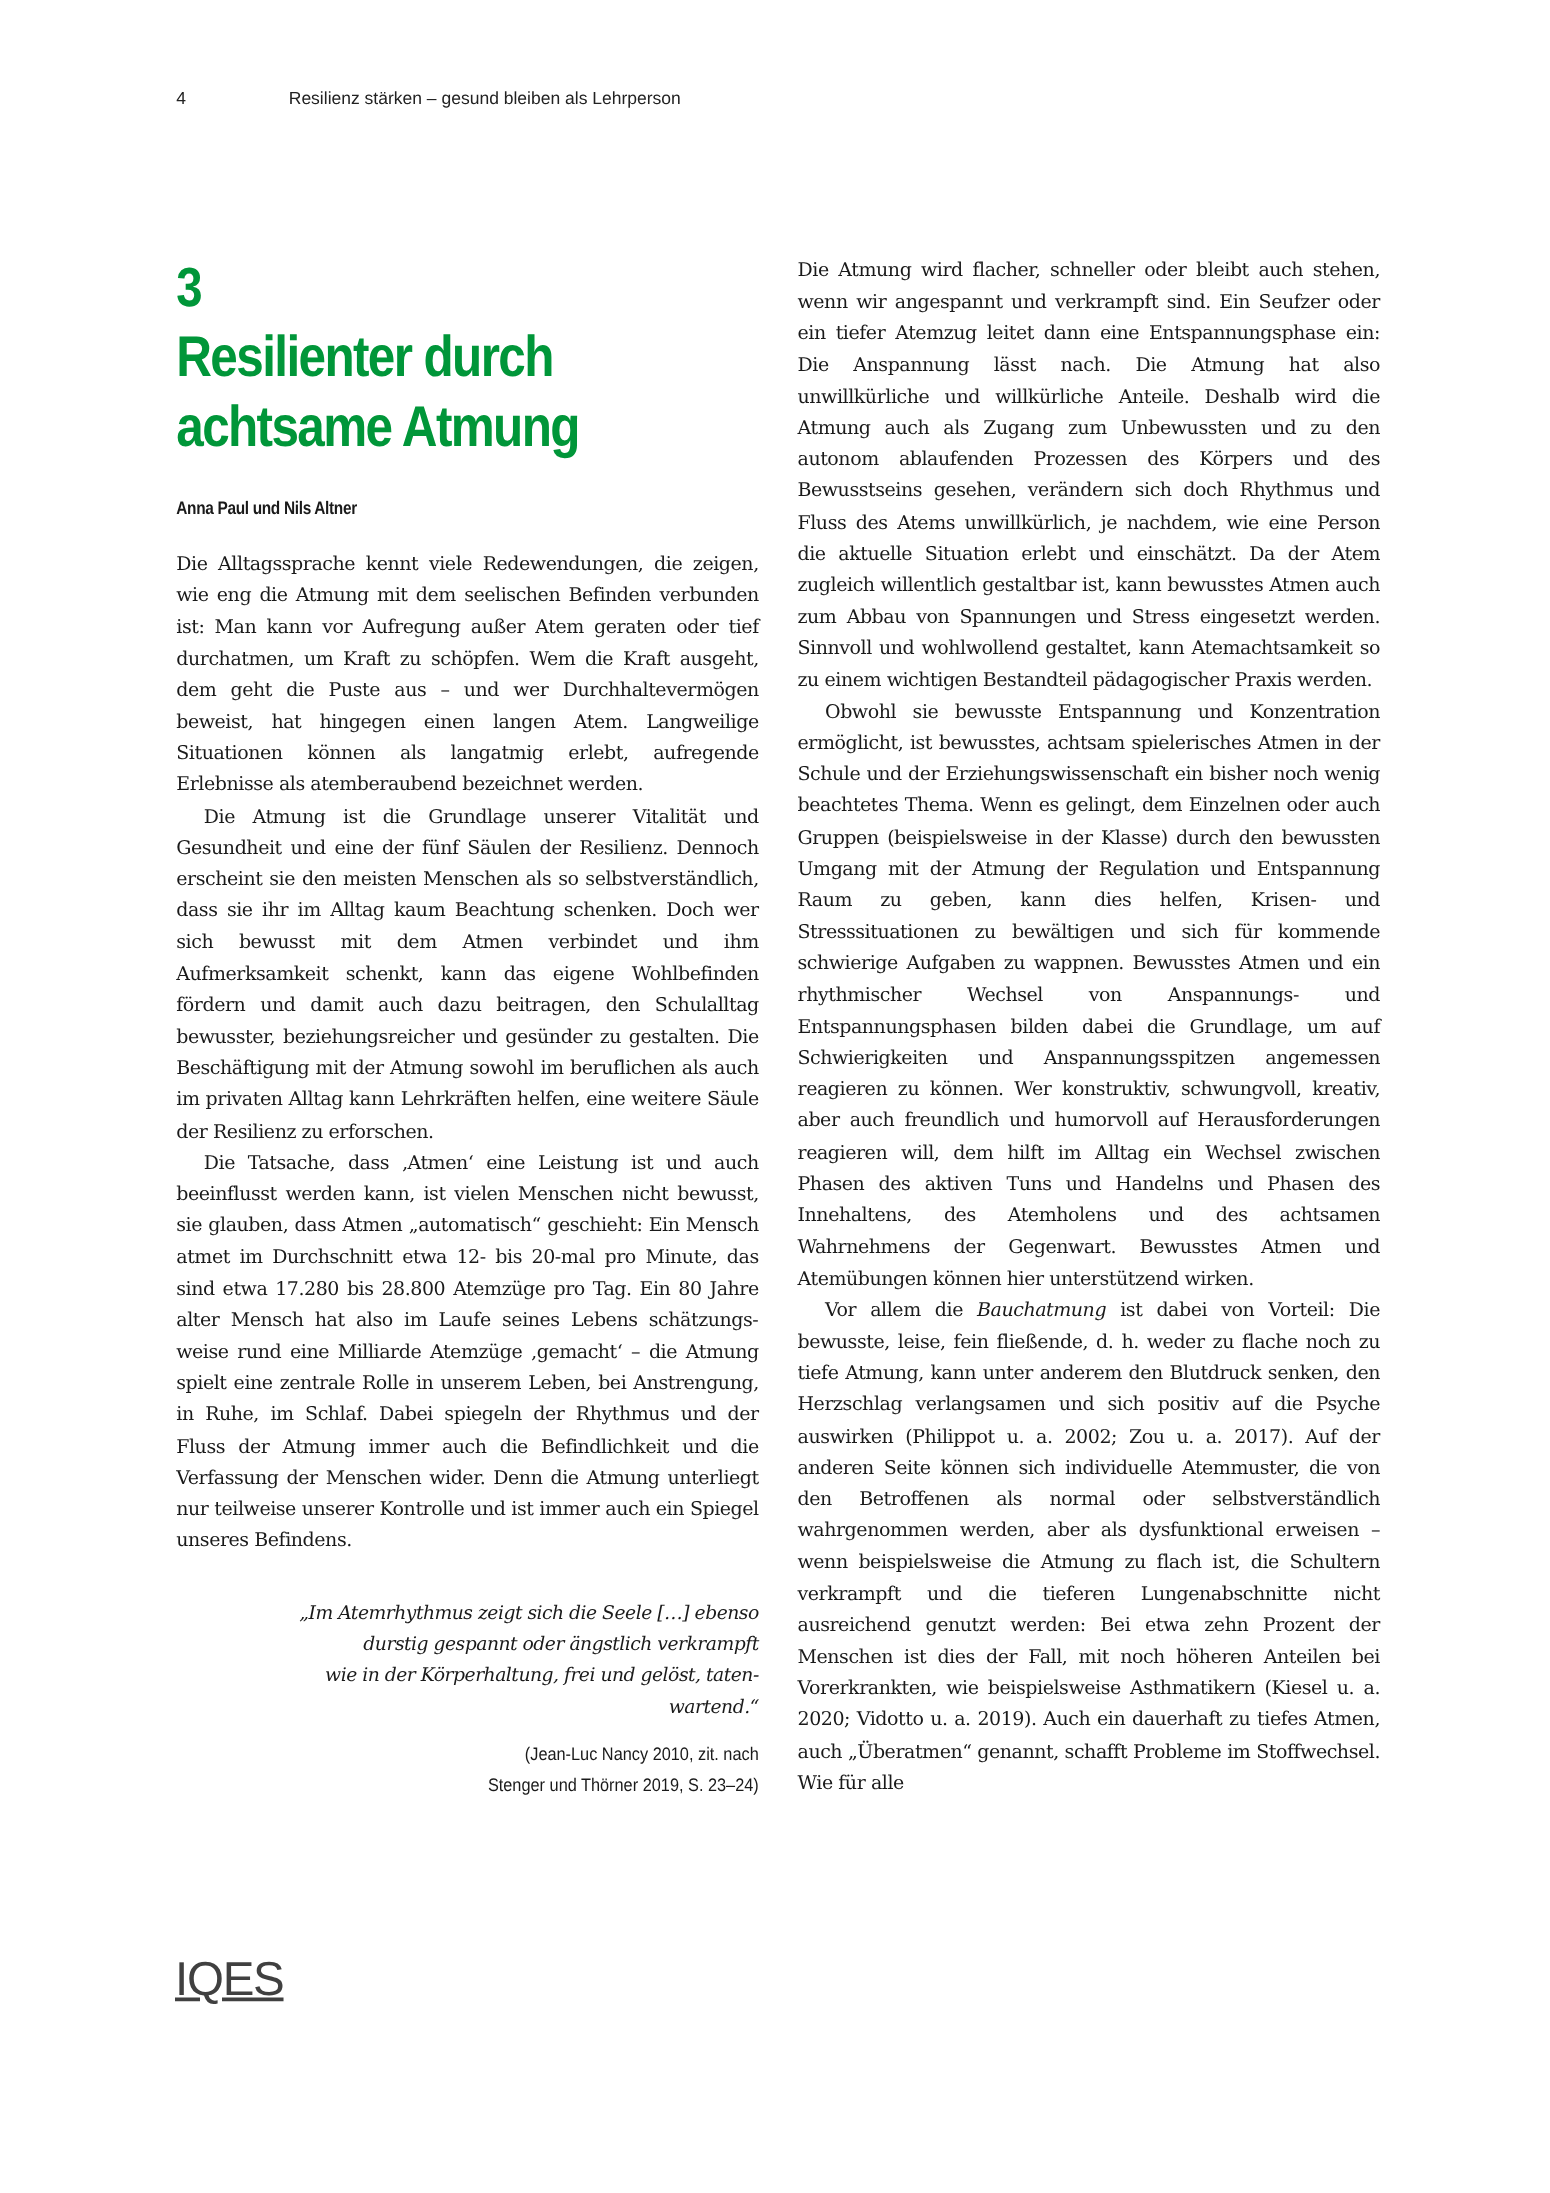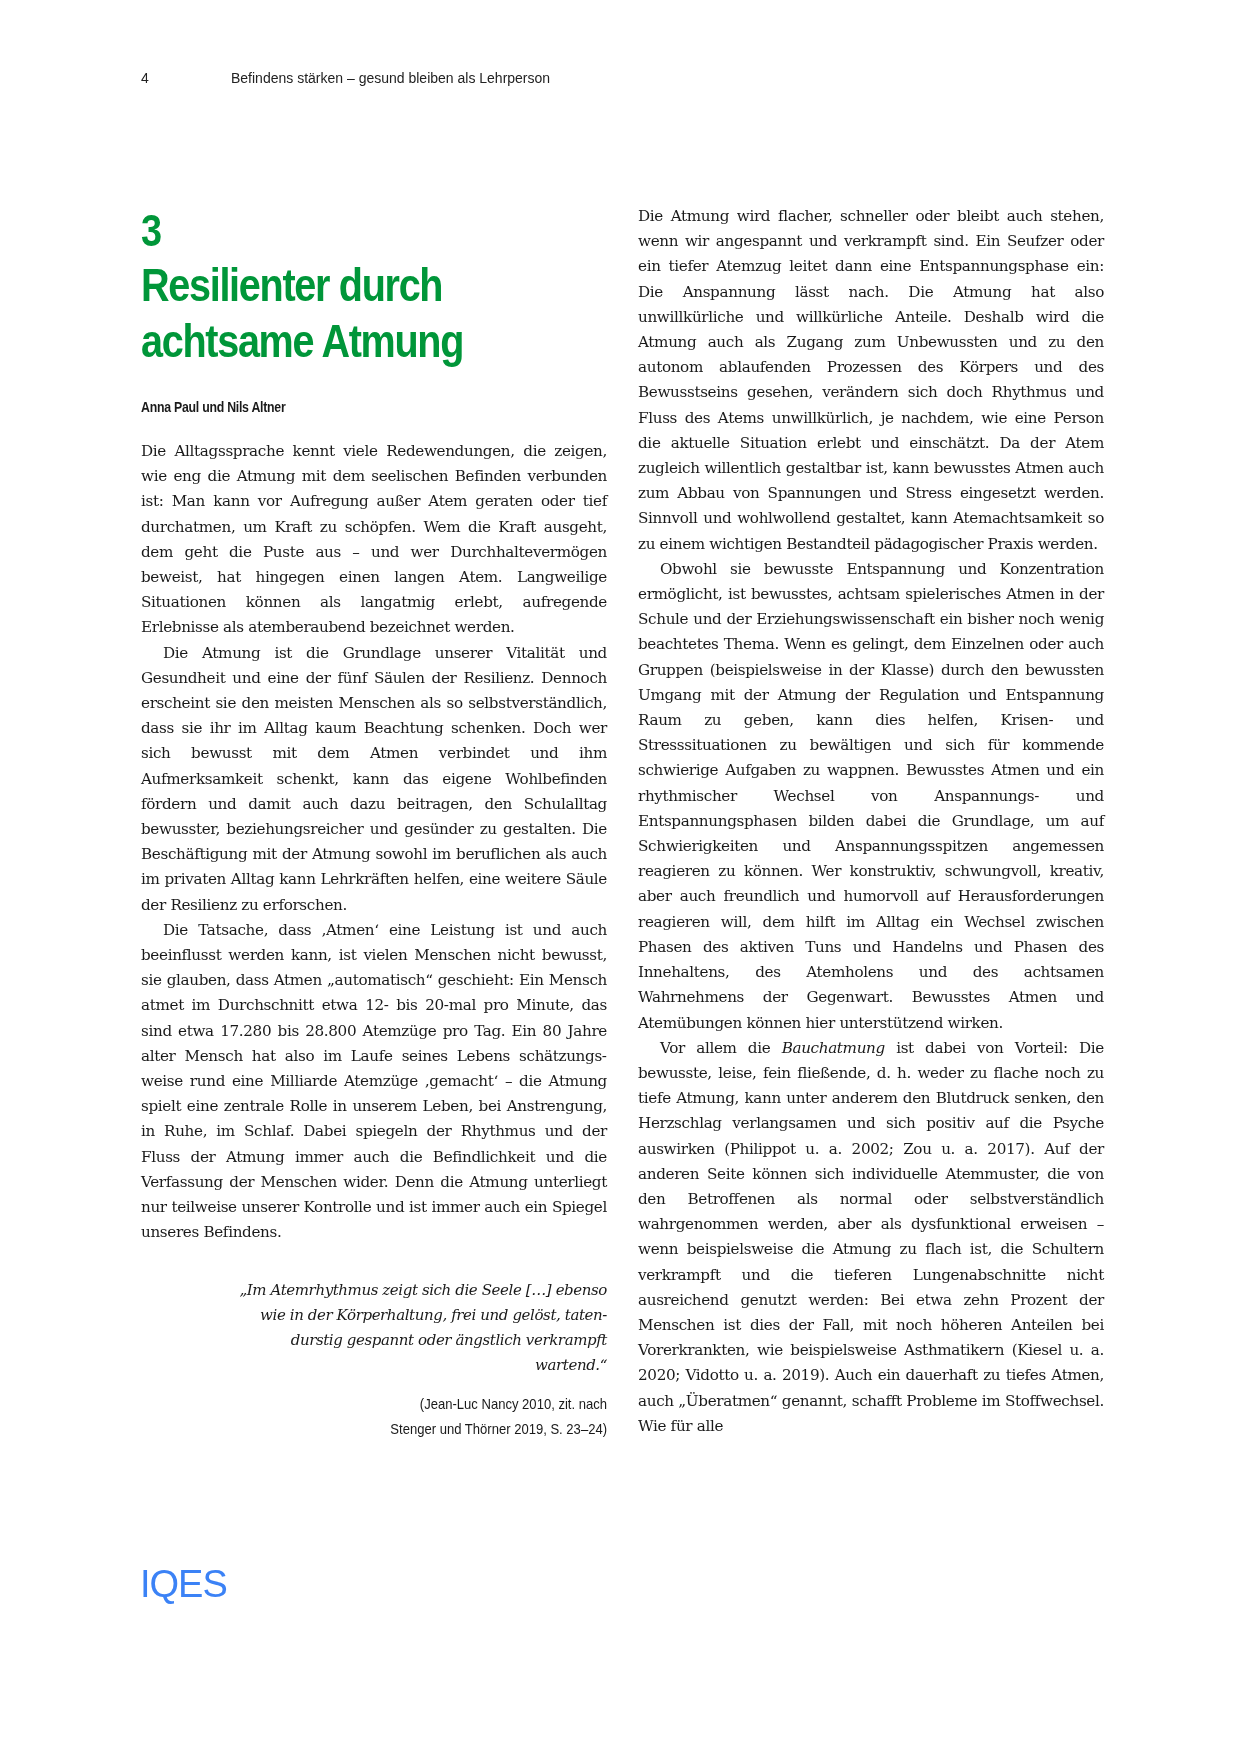--- a/index.html
+++ b/index.html
@@ -11,49 +11,49 @@
     .right-col { position: absolute; left: 638px; top: 204px; width: 466px; }
     .chapter-num, .chapter-title { font-family: "Liberation Sans", sans-serif; font-weight: bold; color: #009639; margin: 0; letter-spacing: -1.5px; transform: scaleX(0.86); transform-origin: left; }
     .chapter-num { font-size: 44px; line-height: 52px; margin-top: 0; }
     .chapter-title { font-size: 46px; line-height: 56px; width: 560px; }
     .authors { font-family: "Liberation Sans", sans-serif; font-weight: bold; font-size: 14.5px; margin-top: 30px; transform: scaleX(0.85); transform-origin: left; letter-spacing: -0.3px; white-space: nowrap; }
     .body-text { font-family: "DejaVu Serif", serif; font-size: 15.2px; line-height: 25.2px; text-align: justify; hyphens: manual; margin: 0; letter-spacing: -0.35px; }
     .body-text.indent { text-indent: 22px; }
     .left-body { margin-top: 24px; }
     .quote { margin: 32px 0 0 52px; font-family: "DejaVu Serif", serif; font-style: italic; font-size: 15px; line-height: 25.2px; letter-spacing: -0.4px; text-align: right; }
     .attribution { text-align: right; font-family: "Liberation Sans", sans-serif; font-size: 14.5px; line-height: 25px; margin-top: 14px; transform: scaleX(0.9); transform-origin: right; }
-    .logo { position: absolute; left: 140px; top: 1565px; font-family: "Liberation Sans", sans-serif; font-size: 38px; color: #3b82f6; letter-spacing: -1px; line-height: 1; }
+    .logo { position: absolute; left: 140px; top: 1565px; font-family: "Liberation Sans", sans-serif; font-size: 38px; color: #404040; letter-spacing: -1px; line-height: 1; text-decoration: underline; }
     em { }
   </style>
 </head>
 <body>
 
 <div class="running-head">
   <span class="pnum">4</span>
-  <span class="rtitle">Befindens stärken – gesund bleiben als Lehrperson</span>
+  <span class="rtitle">Resilienz stärken – gesund bleiben als Lehrperson</span>
 </div>
 
 <div class="left-col">
   <h1 class="chapter-num">3</h1>
   <div class="chapter-title">
     <div>Resilienter durch</div>
     <div>achtsame Atmung</div>
   </div>
   <div class="authors">Anna Paul und Nils Altner</div>
 
   <div class="left-body">
     <p class="body-text">Die Alltagssprache kennt viele Redewendungen, die zeigen, wie eng die Atmung mit dem seelischen Be­finden verbunden ist: Man kann vor Aufregung au­ßer Atem geraten oder tief durchatmen, um Kraft zu schöpfen. Wem die Kraft ausgeht, dem geht die Puste aus – und wer Durchhaltevermögen beweist, hat hin­gegen einen langen Atem. Langweilige Situationen können als langatmig erlebt, aufregende Erlebnisse als atemberaubend bezeichnet werden.</p>
     <p class="body-text indent">Die Atmung ist die Grundlage unserer Vitalität und Gesundheit und eine der fünf Säulen der Resi­lienz. Dennoch erscheint sie den meisten Menschen als so selbstverständlich, dass sie ihr im Alltag kaum Beachtung schenken. Doch wer sich bewusst mit dem Atmen verbindet und ihm Aufmerksamkeit schenkt, kann das eigene Wohlbefinden fördern und damit auch dazu beitragen, den Schulalltag bewusster, be­ziehungsreicher und gesünder zu gestalten. Die Be­schäftigung mit der Atmung sowohl im beruflichen als auch im privaten Alltag kann Lehrkräften helfen, eine weitere Säule der Resilienz zu erforschen.</p>
     <p class="body-text indent">Die Tatsache, dass ‚Atmen‘ eine Leistung ist und auch beeinflusst werden kann, ist vielen Menschen nicht bewusst, sie glauben, dass Atmen „automa­tisch“ geschieht: Ein Mensch atmet im Durchschnitt etwa 12- bis 20-mal pro Minute, das sind etwa 17.280 bis 28.800 Atemzüge pro Tag. Ein 80 Jahre alter Mensch hat also im Laufe seines Lebens schätzungs­weise rund eine Milliarde Atemzüge ‚gemacht‘ – die Atmung spielt eine zentrale Rolle in unserem Leben, bei Anstrengung, in Ruhe, im Schlaf. Dabei spiegeln der Rhythmus und der Fluss der Atmung immer auch die Befindlichkeit und die Verfassung der Menschen wider. Denn die Atmung unterliegt nur teilweise un­serer Kontrolle und ist immer auch ein Spiegel unse­res Befindens.</p>
   </div>
 
   <blockquote class="quote">
     <div>„Im Atemrhythmus zeigt sich die Seele […] ebenso</div>
+    <div>durstig gespannt oder ängstlich verkrampft</div>
     <div>wie in der Körperhaltung, frei und gelöst, taten-</div>
-    <div>durstig gespannt oder ängstlich verkrampft</div>
     <div>wartend.“</div>
   </blockquote>
   <div class="attribution">
     <div>(Jean-Luc Nancy 2010, zit. nach</div>
     <div>Stenger und Thörner 2019, S. 23–24)</div>
   </div>
 </div>
 
 <div class="right-col">
   <p class="body-text">Die Atmung wird flacher, schneller oder bleibt auch stehen, wenn wir angespannt und verkrampft sind. Ein Seufzer oder ein tiefer Atemzug leitet dann eine Entspannungsphase ein: Die Anspannung lässt nach. Die Atmung hat also unwillkürliche und willkürli­che Anteile. Deshalb wird die Atmung auch als Zu­gang zum Unbewussten und zu den autonom ablau­fenden Prozessen des Körpers und des Bewusstseins gesehen, verändern sich doch Rhythmus und Fluss des Atems unwillkürlich, je nachdem, wie eine Per­son die aktuelle Situation erlebt und einschätzt. Da der Atem zugleich willentlich gestaltbar ist, kann be­wusstes Atmen auch zum Abbau von Spannungen und Stress eingesetzt werden. Sinnvoll und wohlwol­lend gestaltet, kann Atemachtsamkeit so zu einem wichtigen Bestandteil pädagogischer Praxis werden.</p>

